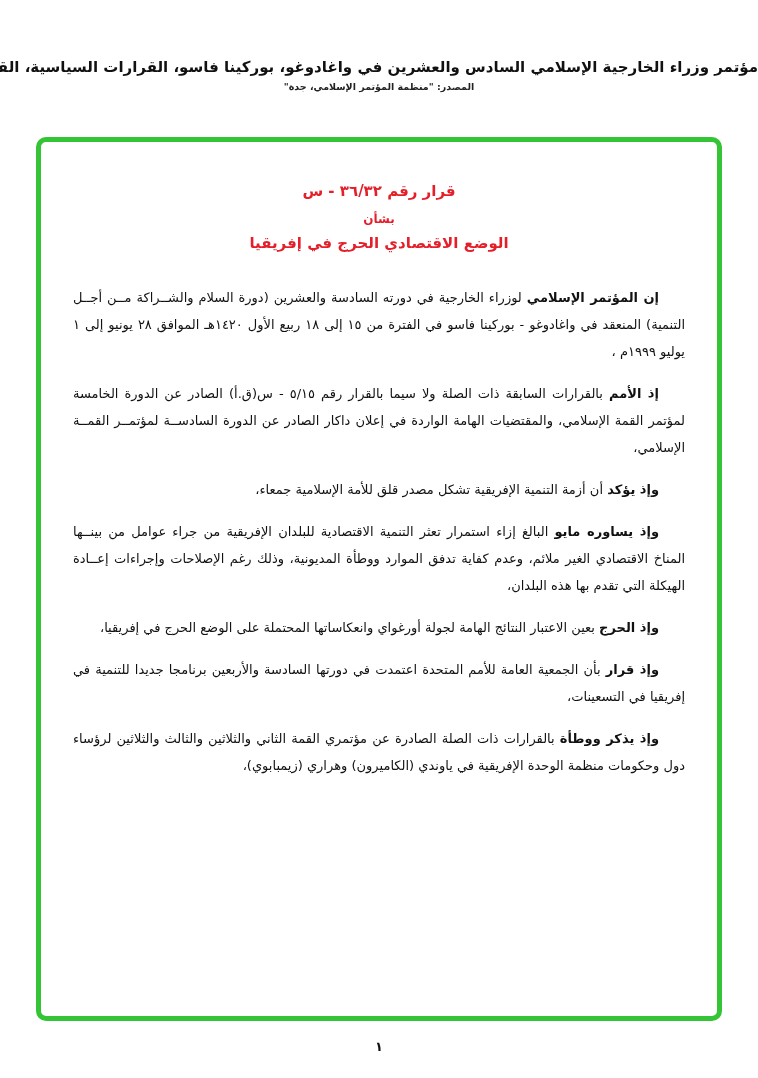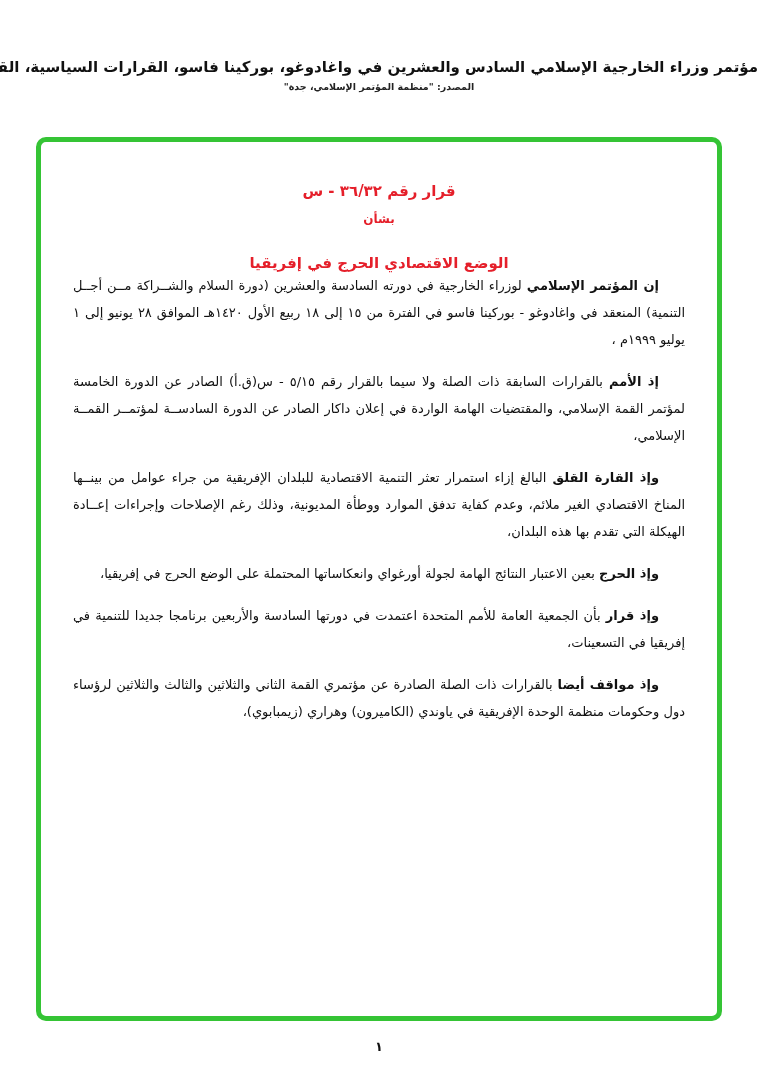--- a/index.html
+++ b/index.html
@@ -47,22 +47,23 @@
     padding: 40px 32px 20px 32px;
     overflow: hidden;
   }
   .title-block {
     text-align: center;
     color: var(--red, #e51f2a);
     font-weight: bold;
   }
   .title-line1 { font-size: 15px; }
   .title-line2 { font-size: 12px; margin-top: 12px; }
-  .title-line3 { font-size: 15px; margin-top: 28px; }
+  .title-line3 { font-size: 15px; margin-top: 8px; }
   .body-text {
+    margin-top: 32px;
     font-size: 13px;
     line-height: 27px;
     text-align: justify;
     color: #111111;
   }
   .para {
     margin-bottom: 15px;
     text-indent: 26px;
   }
   .lead { font-weight: bold; }
@@ -91,23 +92,24 @@
 
     <div class="title-block">
       <div class="title-line1">قرار رقم ٣٦/٣٢ - س</div>
       <div class="title-line2">بشأن</div>
       <div class="title-line3">الوضع الاقتصادي الحرج في إفريقيا</div>
     </div>
 
     <div class="body-text">
       <p class="para"><span class="lead">إن المؤتمر الإسلامي</span> <span>لوزراء الخارجية في دورته السادسة والعشرين (دورة السلام والشــراكة مــن أجــل التنمية) المنعقد في واغادوغو - بوركينا فاسو في الفترة من ١٥ إلى ١٨ ربيع الأول ١٤٢٠هـ الموافق ٢٨ يونيو إلى ١ يوليو ١٩٩٩م ،</span></p>
       <p class="para"><span class="lead">إذ الأمم</span> <span>بالقرارات السابقة ذات الصلة ولا سيما بالقرار رقم ٥/١٥ - س(ق.أ) الصادر عن الدورة الخامسة لمؤتمر القمة الإسلامي، والمقتضيات الهامة الواردة في إعلان داكار الصادر عن الدورة السادســة لمؤتمــر القمــة الإسلامي،</span></p>
-      <p class="para"><span class="lead">وإذ القارة القلق</span> <span>البالغ إزاء استمرار تعثر التنمية الاقتصادية للبلدان الإفريقية من جراء عوامل من بينــها المناخ الاقتصادي الغير ملائم، وعدم كفاية تدفق الموارد ووطأة المديونية، وذلك رغم الإصلاحات وإجراءات إعــادة الهيكلة التي تقدم بها هذه البلدان،</span></p>
+      <p class="para"><span class="lead">وإذ يؤكد</span> <span>أن أزمة التنمية الإفريقية تشكل مصدر قلق للأمة الإسلامية جمعاء،</span></p>
+      <p class="para"><span class="lead">وإذ يساوره مايو</span> <span>البالغ إزاء استمرار تعثر التنمية الاقتصادية للبلدان الإفريقية من جراء عوامل من بينــها المناخ الاقتصادي الغير ملائم، وعدم كفاية تدفق الموارد ووطأة المديونية، وذلك رغم الإصلاحات وإجراءات إعــادة الهيكلة التي تقدم بها هذه البلدان،</span></p>
       <p class="para"><span class="lead">وإذ الحرج</span> <span>بعين الاعتبار النتائج الهامة لجولة أورغواي وانعكاساتها المحتملة على الوضع الحرج في إفريقيا،</span></p>
       <p class="para"><span class="lead">وإذ قرار</span> <span>بأن الجمعية العامة للأمم المتحدة اعتمدت في دورتها السادسة والأربعين برنامجا جديدا للتنمية في إفريقيا في التسعينات،</span></p>
-      <p class="para"><span class="lead">وإذ مواقف أيضا</span> <span>بالقرارات ذات الصلة الصادرة عن مؤتمري القمة الثاني والثلاثين والثالث والثلاثين لرؤساء دول وحكومات منظمة الوحدة الإفريقية في ياوندي (الكاميرون) وهراري (زيمبابوي)،</span></p>
+      <p class="para"><span class="lead">وإذ يذكر ووطأة</span> <span>بالقرارات ذات الصلة الصادرة عن مؤتمري القمة الثاني والثلاثين والثالث والثلاثين لرؤساء دول وحكومات منظمة الوحدة الإفريقية في ياوندي (الكاميرون) وهراري (زيمبابوي)،</span></p>
     </div>
 
   </div>
 
   <div class="page-number">١</div>
 
 </div>
 
 </body></html>

